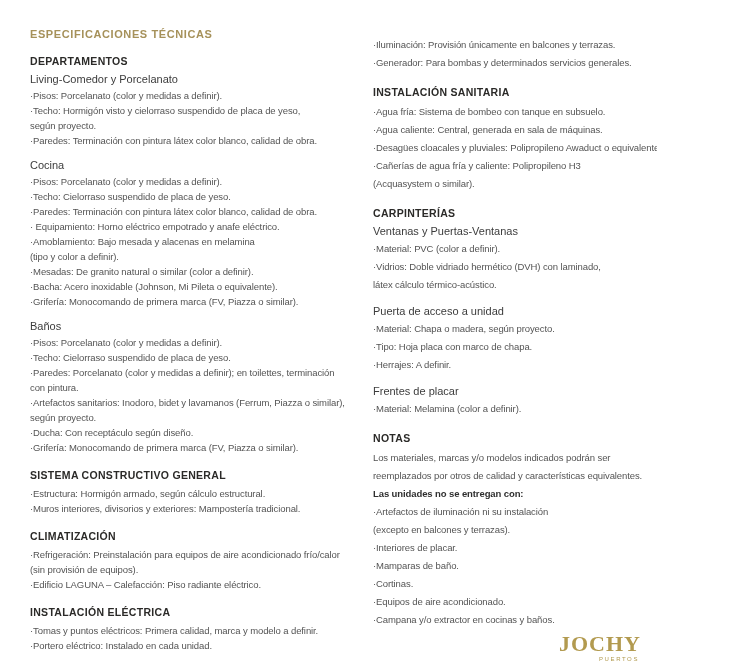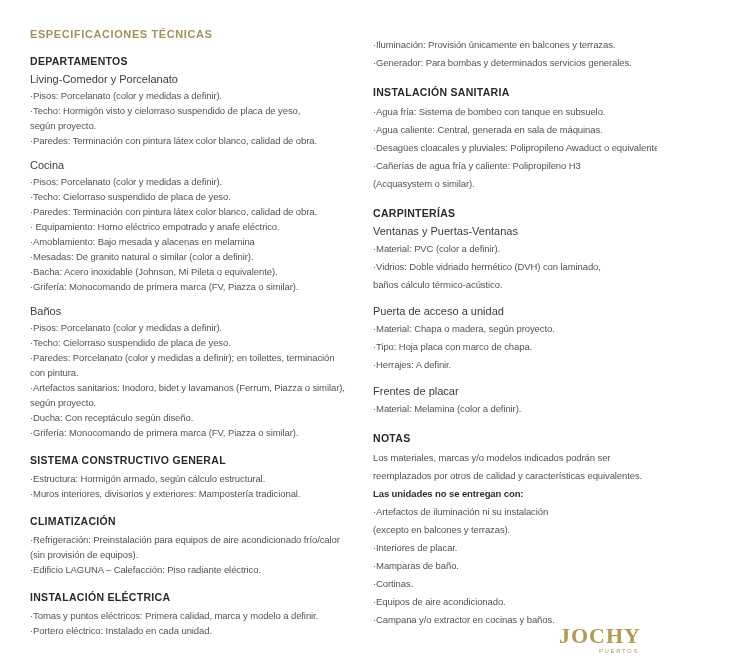--- a/index.html
+++ b/index.html
@@ -55,21 +55,21 @@
     font-weight: bold;
     color: #2f2f2f;
     line-height: 15px;
     letter-spacing: -0.1px;
   }
   .col-right .blk-body, .col-right .blk-bold { line-height: 18px; }
   .col > :first-child { margin-top: 0; }
 
   .logo {
     position: absolute;
-    right: 16px; bottom: 16px;
+    right: 16px; bottom: 8px;
     text-align: right;
   }
   .logo-name {
     font-family: "Liberation Serif", "DejaVu Serif", serif;
     font-weight: bold;
     font-size: 22px;
     letter-spacing: 1px;
     color: #b29a4f;
     line-height: 22px;
   }
@@ -94,20 +94,21 @@
       <div class="blk-body">·Pisos: Porcelanato (color y medidas a definir).</div>
       <div class="blk-body">·Techo: Hormigón visto y cielorraso suspendido de placa de yeso,</div>
       <div class="blk-body">según proyecto.</div>
       <div class="blk-body">·Paredes: Terminación con pintura látex color blanco, calidad de obra.</div>
       <div class="blk-h2">Cocina</div>
       <div class="blk-body">·Pisos: Porcelanato (color y medidas a definir).</div>
       <div class="blk-body">·Techo: Cielorraso suspendido de placa de yeso.</div>
       <div class="blk-body">·Paredes: Terminación con pintura látex color blanco, calidad de obra.</div>
       <div class="blk-body">· Equipamiento: Horno eléctrico empotrado y anafe eléctrico.</div>
       <div class="blk-body">·Amoblamiento: Bajo mesada y alacenas en melamina</div>
+      <div class="blk-body">(tipo y color a definir).</div>
       <div class="blk-body">·Mesadas: De granito natural o similar (color a definir).</div>
       <div class="blk-body">·Bacha: Acero inoxidable (Johnson, Mi Pileta o equivalente).</div>
       <div class="blk-body">·Grifería: Monocomando de primera marca (FV, Piazza o similar).</div>
       <div class="blk-h2">Baños</div>
       <div class="blk-body">·Pisos: Porcelanato (color y medidas a definir).</div>
       <div class="blk-body">·Techo: Cielorraso suspendido de placa de yeso.</div>
       <div class="blk-body">·Paredes: Porcelanato (color y medidas a definir); en toilettes, terminación</div>
       <div class="blk-body">con pintura.</div>
       <div class="blk-body">·Artefactos sanitarios: Inodoro, bidet y lavamanos (Ferrum, Piazza o similar),</div>
       <div class="blk-body">según proyecto.</div>
@@ -131,21 +132,21 @@
       <div class="blk-h1">INSTALACIÓN SANITARIA</div>
       <div class="blk-body">·Agua fría: Sistema de bombeo con tanque en subsuelo.</div>
       <div class="blk-body">·Agua caliente: Central, generada en sala de máquinas.</div>
       <div class="blk-body">·Desagües cloacales y pluviales: Polipropileno Awaduct o equivalente.</div>
       <div class="blk-body">·Cañerías de agua fría y caliente: Polipropileno H3</div>
       <div class="blk-body">(Acquasystem o similar).</div>
       <div class="blk-h1">CARPINTERÍAS</div>
       <div class="blk-h2">Ventanas y Puertas-Ventanas</div>
       <div class="blk-body">·Material: PVC (color a definir).</div>
       <div class="blk-body">·Vidrios: Doble vidriado hermético (DVH) con laminado,</div>
-      <div class="blk-body">baños cálculo térmico-acústico.</div>
+      <div class="blk-body">látex cálculo térmico-acústico.</div>
       <div class="blk-h2">Puerta de acceso a unidad</div>
       <div class="blk-body">·Material: Chapa o madera, según proyecto.</div>
       <div class="blk-body">·Tipo: Hoja placa con marco de chapa.</div>
       <div class="blk-body">·Herrajes: A definir.</div>
       <div class="blk-h2">Frentes de placar</div>
       <div class="blk-body">·Material: Melamina (color a definir).</div>
       <div class="blk-h1">NOTAS</div>
       <div class="blk-body">Los materiales, marcas y/o modelos indicados podrán ser</div>
       <div class="blk-body">reemplazados por otros de calidad y características equivalentes.</div>
       <div class="blk-bold">Las unidades no se entregan con:</div>

